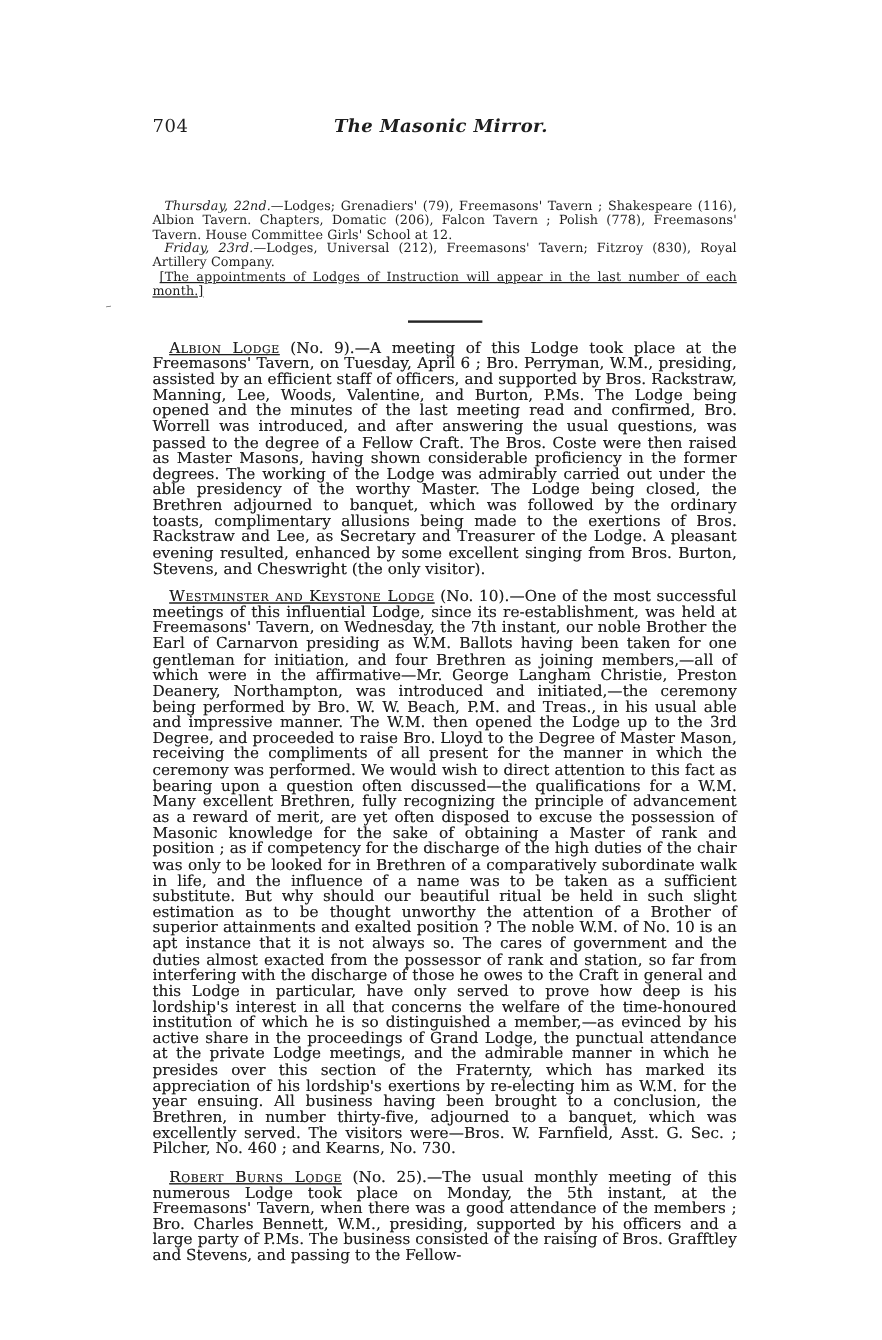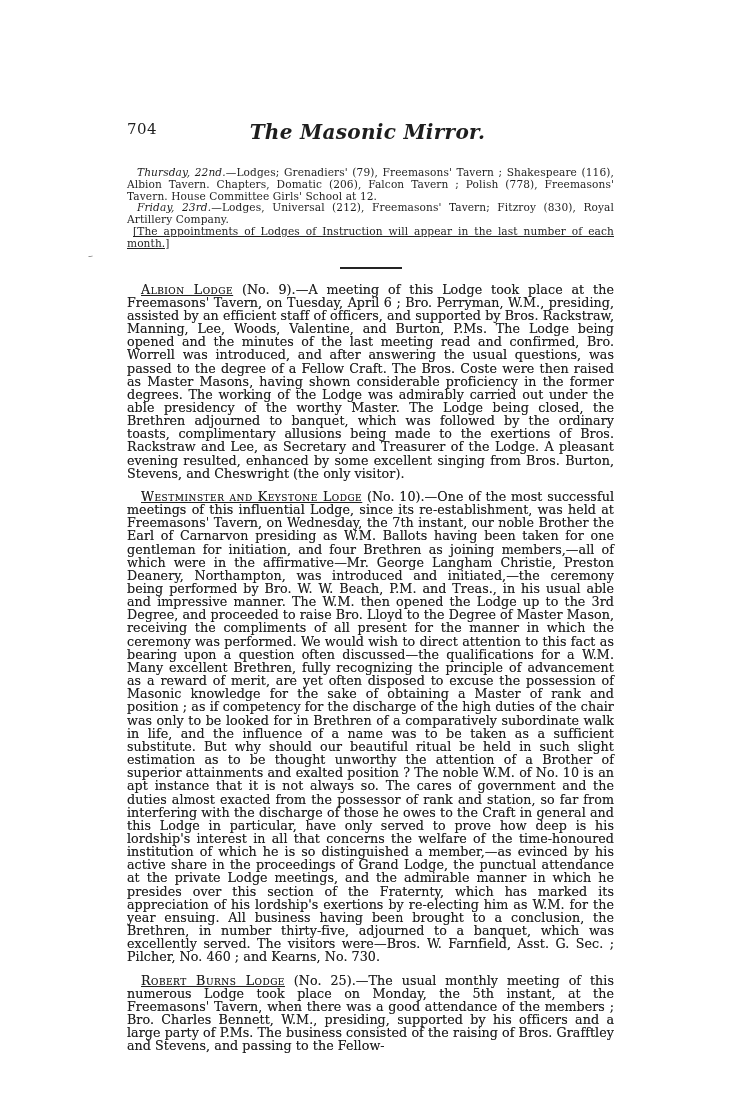--- a/index.html
+++ b/index.html
@@ -12,36 +12,35 @@
     font-family: "DejaVu Serif", serif;
     color: #1e1e1e;
   }
   
   .running-head {
     position: absolute;
     top: 96px;
     left: 0;
     width: 735px;
     height: 20px;
-    margin-top: 24px;
   }
   .page-number {
     position: absolute;
     left: 127px;
     top: 0;
     font-size: 15px;
     letter-spacing: 0.5px;
   }
   .journal-title {
     position: absolute;
     left: 0;
     width: 735px;
     text-align: center;
     top: 0;
-    font-size: 20px;
+    font-size: 15px;
     font-style: italic;
     font-weight: bold;
     letter-spacing: 0.3px;
   }
   
   .column {
     position: absolute;
     left: 127px;
     top: 135px;
     width: 487px;

